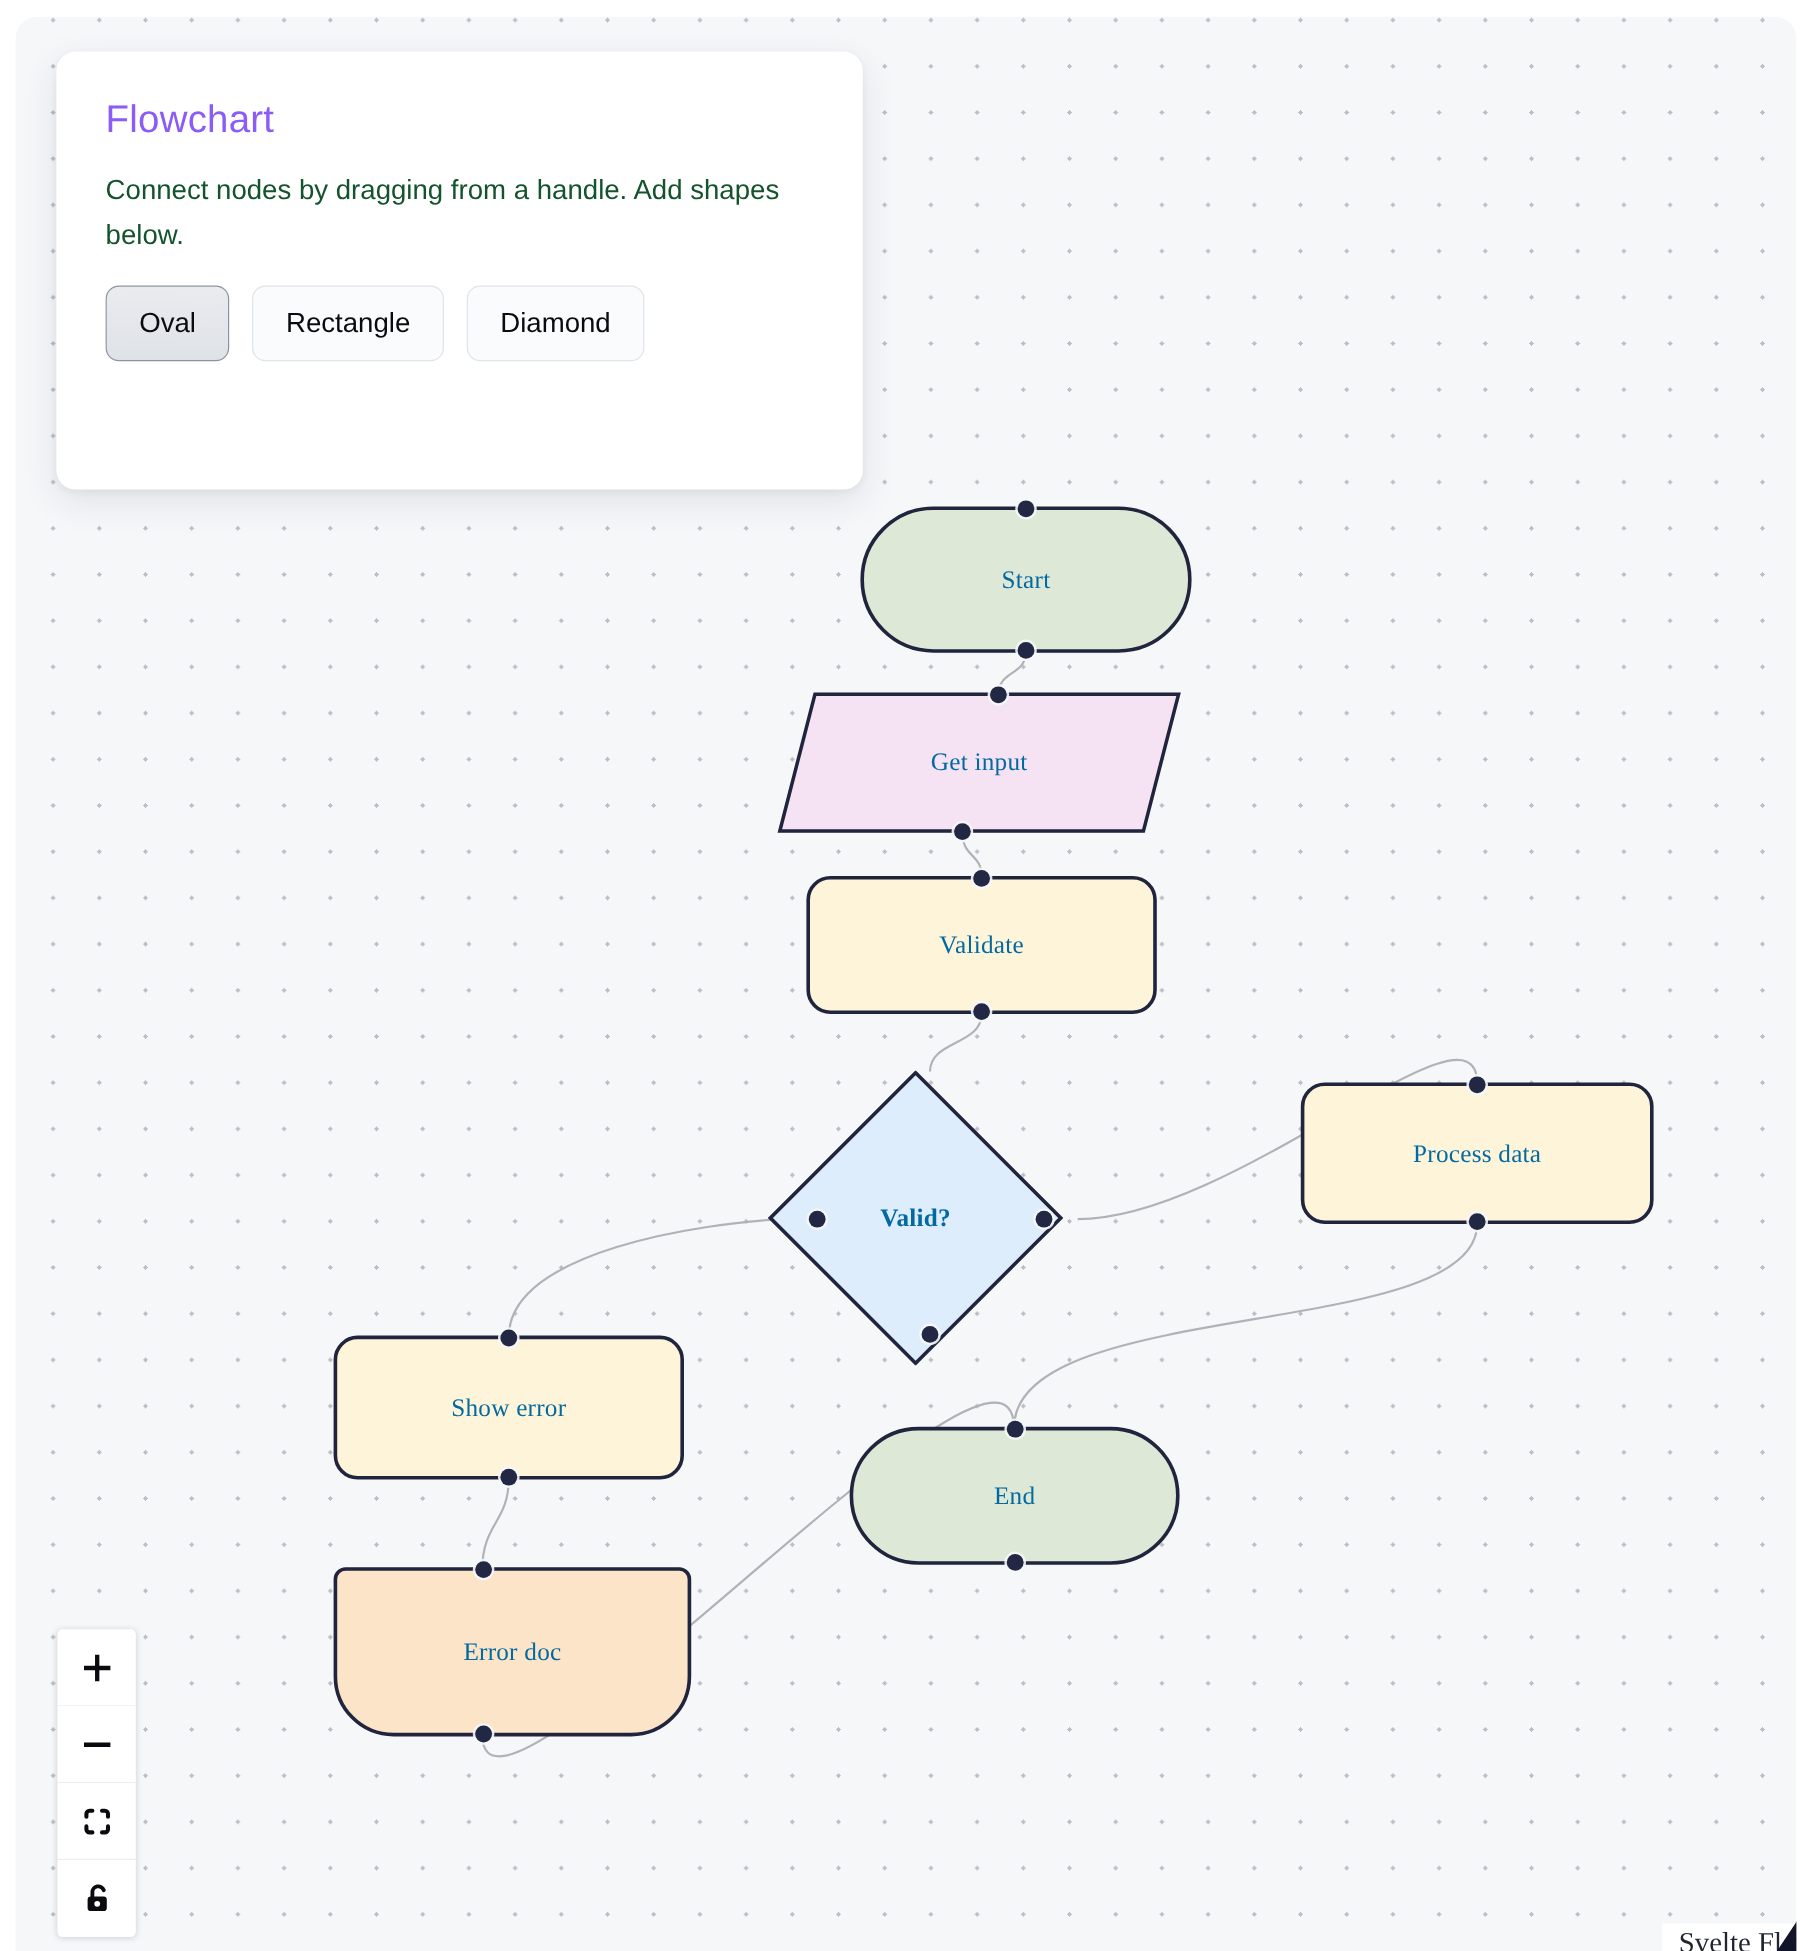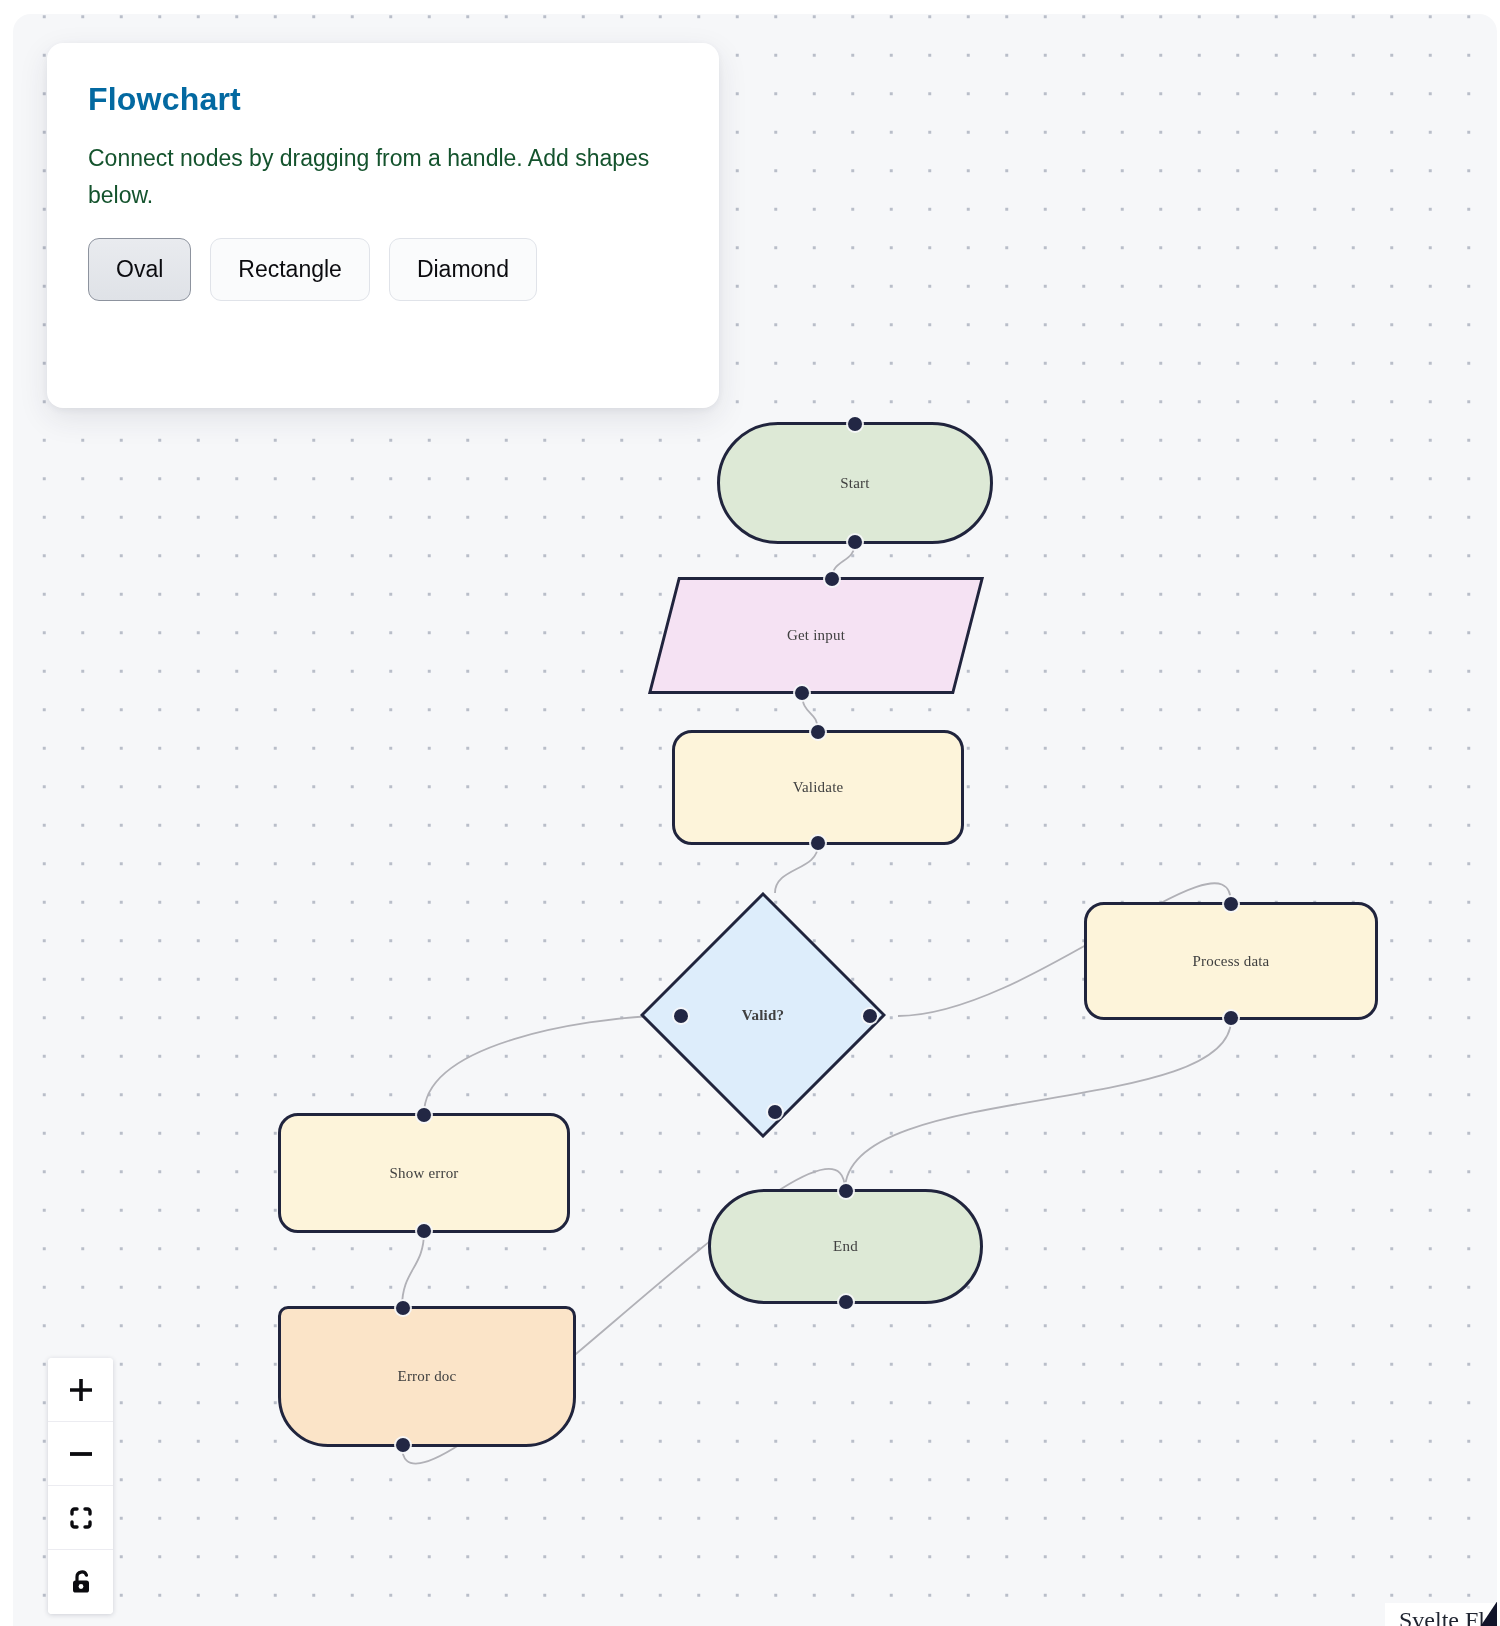--- a/index.html
+++ b/index.html
@@ -20,32 +20,32 @@
   .node { position:absolute; display:flex; align-items:center; justify-content:center;
     border:3px solid #20243d; }
   .shape-stadium { border-radius:999px; }
   .shape-rect { border-radius:20px; }
   .shape-document { border-radius:10px 10px 50px 50px; }
   .shape-diamond { border:none; background:transparent !important; }
   .shape-diamond svg { position:absolute; left:0; top:0; }
   .shape-diamond polygon { stroke:#20243d; stroke-width:3; }
   .shape-parallelogram { border:none; background:transparent !important; }
   .para-bg { position:absolute; inset:0; border:3px solid #20243d; transform:skewX(-14.4deg); }
-  .node-label { position:relative; font-family:"Liberation Serif", serif; font-size:15px;
-    color:#404040; letter-spacing:.2px; }
+  .node-label { position:relative; font-family:"Liberation Serif", serif; font-size:21px;
+    color:#0369a1; letter-spacing:.2px; }
   .node-label.bold { font-weight:bold; }
   .handle { position:absolute; width:14px; height:14px; border-radius:50%;
     background:#222744; transform:translate(-50%,-50%);
     box-shadow:0 0 0 2px rgba(246,247,249,.9); }
 
   
   .panel { position:absolute; left:47px; top:43px; width:672px; height:365px;
     background:#ffffff; border-radius:16px; padding:38px 40px 0 41px;
     box-shadow:0 10px 30px rgba(40,44,70,.10), 0 2px 6px rgba(40,44,70,.06); }
-  .panel-title { font-size:32px; font-weight:bold; color:#0369a1; letter-spacing:.2px; }
+  .panel-title { font-size:32px; font-weight:normal; color:#8b5cf6; letter-spacing:.2px; }
   .panel-desc { margin-top:22px; width:600px; font-size:23px; line-height:37px; color:#14532d; }
   .btn-row { display:flex; gap:19px; margin-top:24px; }
   .btn-row + .btn-row { margin-top:16px; }
   .shape-btn { height:63px; padding:0 27px; font-family:"Liberation Sans", sans-serif;
     font-size:23px; color:#0b0b0f; background:#fafbfc; border:1.5px solid #e0e3e9;
     border-radius:11px; cursor:pointer; }
   .shape-btn.active { background:linear-gradient(#e9ebef,#dfe2e7); border:1.5px solid #8d939e; }
 
   
   .controls { position:absolute; left:48px; top:1358px; width:65px; background:#ffffff;

